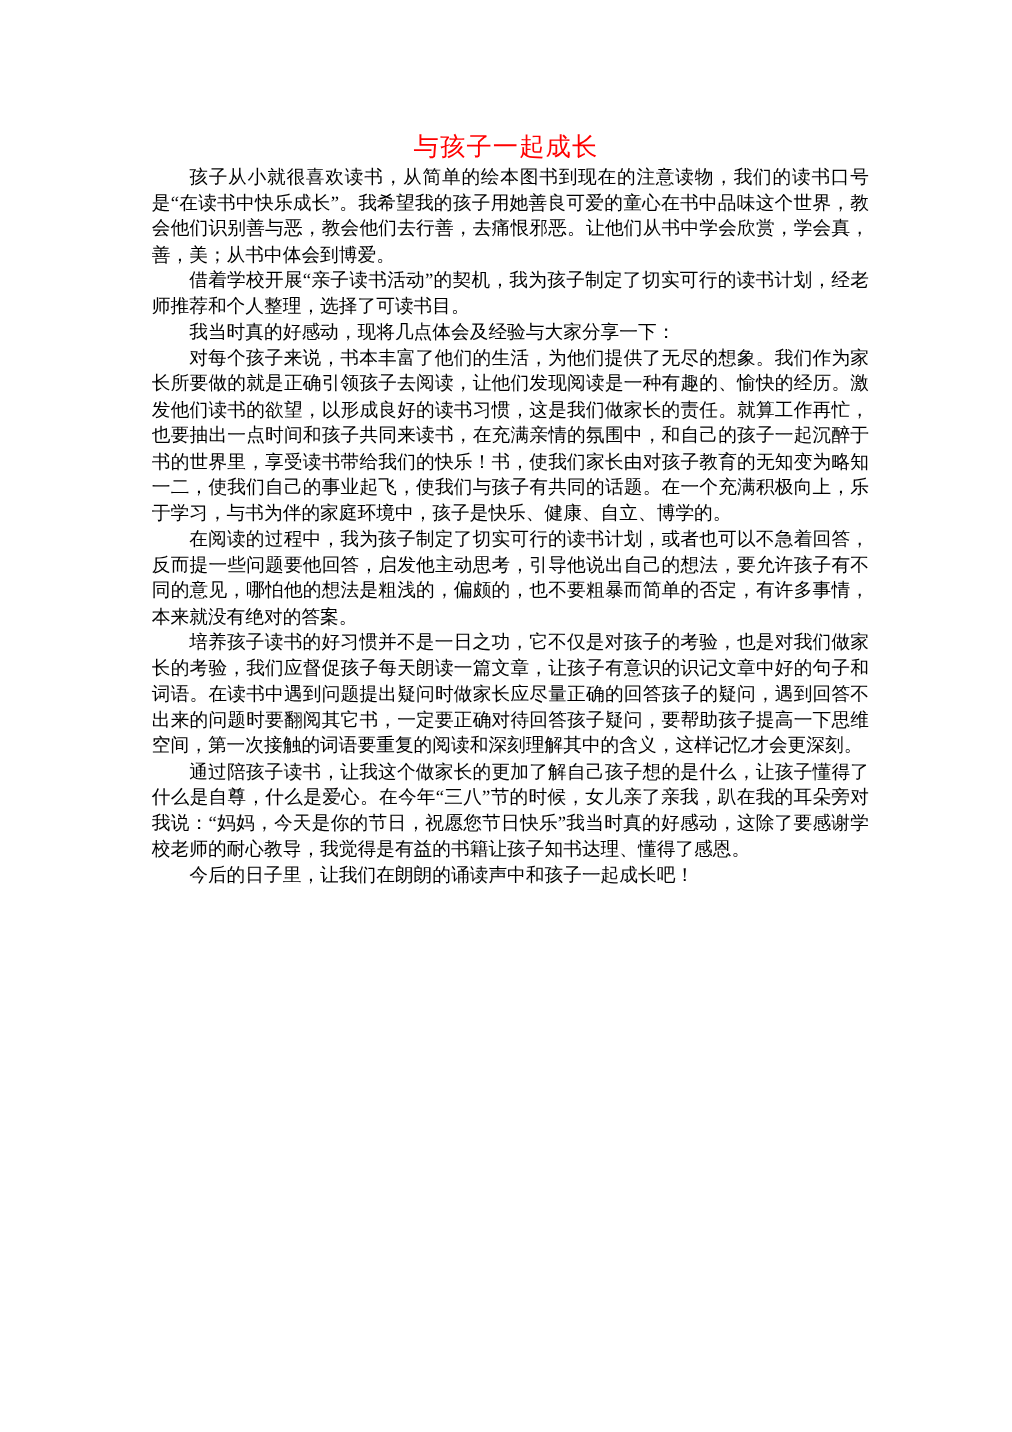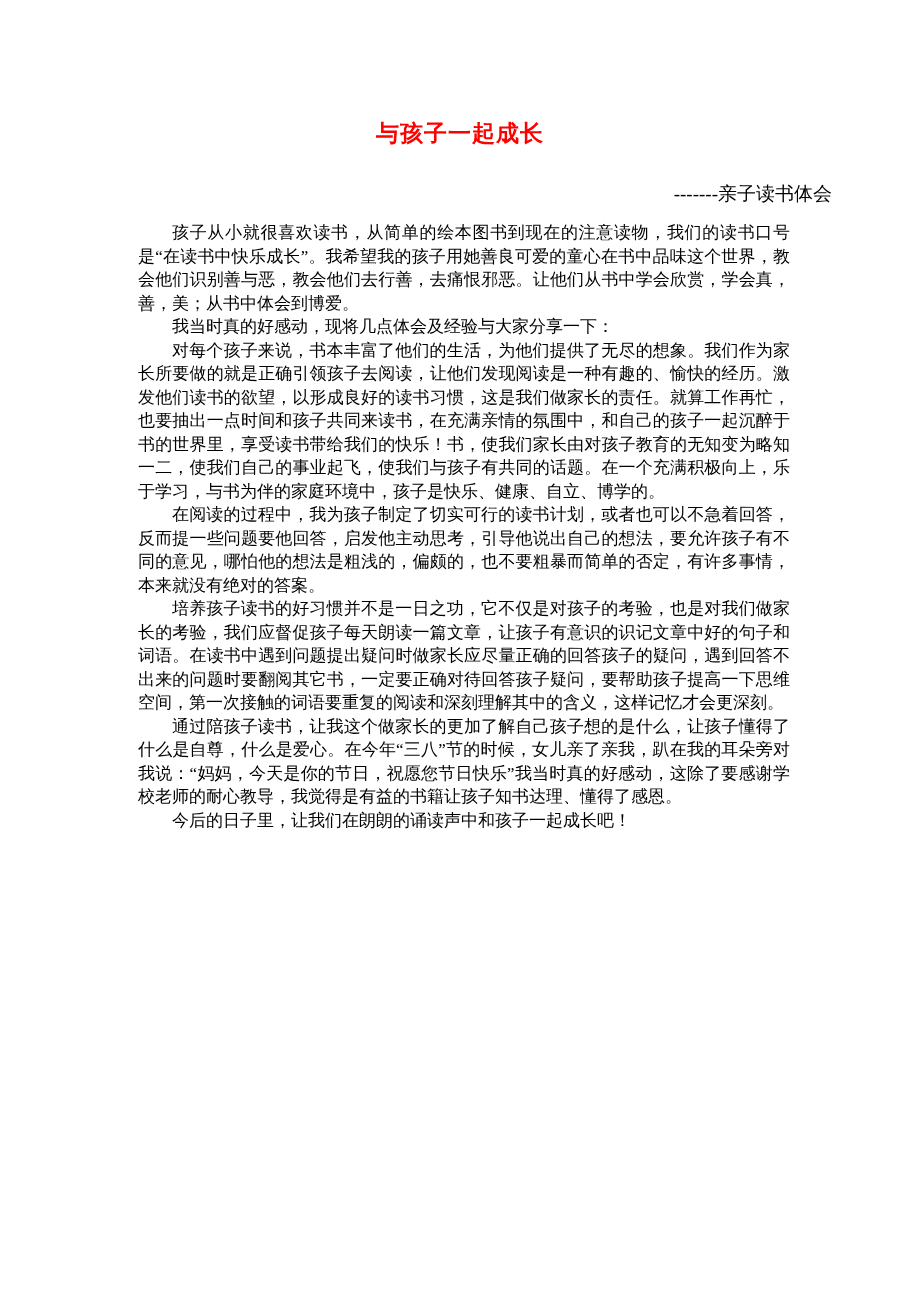--- a/index.html
+++ b/index.html
@@ -15,21 +15,21 @@
     background: #ffffff;
     overflow: hidden;
     font-family: "Liberation Serif", "DejaVu Serif", serif;
     color: #000000;
   }
   .doc-title {
     margin: 0;
     padding-top: 118px;
     text-align: center;
     font-size: 23px;
-    font-weight: bold;
+    font-weight: normal;
     color: #ff0000;
     letter-spacing: 1px;
     font-family: "Liberation Sans", "DejaVu Sans", sans-serif;
   }
   .doc-subtitle {
     margin: 0;
     padding: 32px 88px 14px 0;
     text-align: right;
     font-size: 19px;
     color: #000000;
@@ -46,23 +46,23 @@
     margin: 0;
     text-indent: 2em;
     word-break: break-all;
   }
 </style>
 </head>
 <body>
 
 <div class="page">
   <h1 class="doc-title">与孩子一起成长</h1>
-  <div class="doc-subtitle">-------亲子读书体会</div>
   <div class="doc-body">
       <p class="para">孩子从小就很喜欢读书，从简单的绘本图书到现在的注意读物，我们的读书口号是“在读书中快乐成长”。我希望我的孩子用她善良可爱的童心在书中品味这个世界，教会他们识别善与恶，教会他们去行善，去痛恨邪恶。让他们从书中学会欣赏，学会真，善，美；从书中体会到博爱。</p>
+      <p class="para">借着学校开展“亲子读书活动”的契机，我为孩子制定了切实可行的读书计划，经老师推荐和个人整理，选择了可读书目。</p>
       <p class="para">我当时真的好感动，现将几点体会及经验与大家分享一下：</p>
       <p class="para">对每个孩子来说，书本丰富了他们的生活，为他们提供了无尽的想象。我们作为家长所要做的就是正确引领孩子去阅读，让他们发现阅读是一种有趣的、愉快的经历。激发他们读书的欲望，以形成良好的读书习惯，这是我们做家长的责任。就算工作再忙，也要抽出一点时间和孩子共同来读书，在充满亲情的氛围中，和自己的孩子一起沉醉于书的世界里，享受读书带给我们的快乐！书，使我们家长由对孩子教育的无知变为略知一二，使我们自己的事业起飞，使我们与孩子有共同的话题。在一个充满积极向上，乐于学习，与书为伴的家庭环境中，孩子是快乐、健康、自立、博学的。</p>
       <p class="para">在阅读的过程中，我为孩子制定了切实可行的读书计划，或者也可以不急着回答，反而提一些问题要他回答，启发他主动思考，引导他说出自己的想法，要允许孩子有不同的意见，哪怕他的想法是粗浅的，偏颇的，也不要粗暴而简单的否定，有许多事情，本来就没有绝对的答案。</p>
       <p class="para">培养孩子读书的好习惯并不是一日之功，它不仅是对孩子的考验，也是对我们做家长的考验，我们应督促孩子每天朗读一篇文章，让孩子有意识的识记文章中好的句子和词语。在读书中遇到问题提出疑问时做家长应尽量正确的回答孩子的疑问，遇到回答不出来的问题时要翻阅其它书，一定要正确对待回答孩子疑问，要帮助孩子提高一下思维空间，第一次接触的词语要重复的阅读和深刻理解其中的含义，这样记忆才会更深刻。</p>
       <p class="para">通过陪孩子读书，让我这个做家长的更加了解自己孩子想的是什么，让孩子懂得了什么是自尊，什么是爱心。在今年“三八”节的时候，女儿亲了亲我，趴在我的耳朵旁对我说：“妈妈，今天是你的节日，祝愿您节日快乐”我当时真的好感动，这除了要感谢学校老师的耐心教导，我觉得是有益的书籍让孩子知书达理、懂得了感恩。</p>
       <p class="para">今后的日子里，让我们在朗朗的诵读声中和孩子一起成长吧！</p>
     </div>
 </div>
 
 </body></html>

